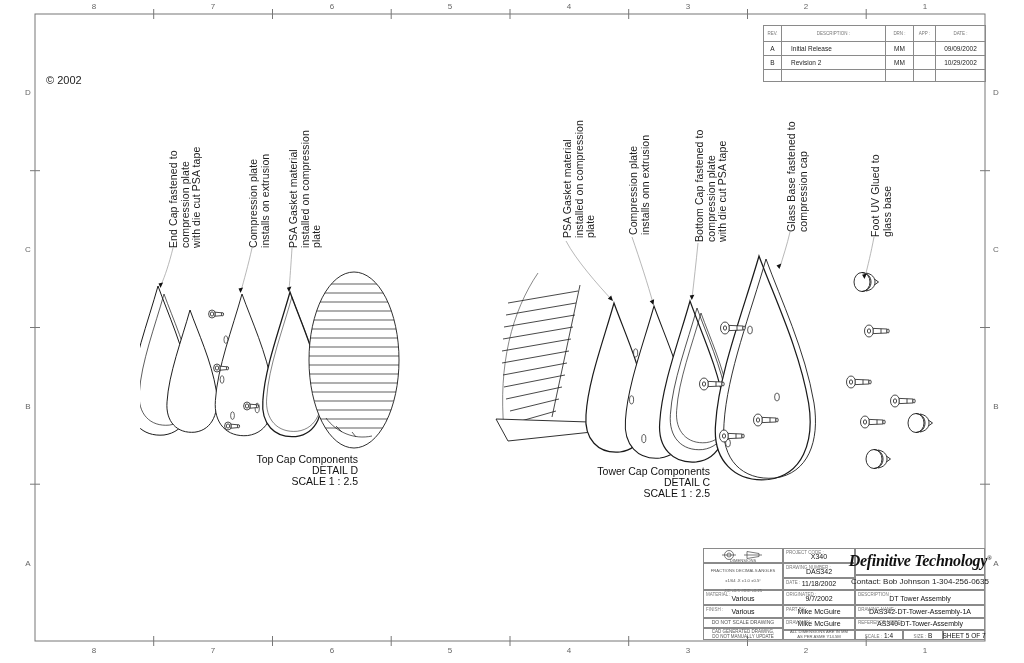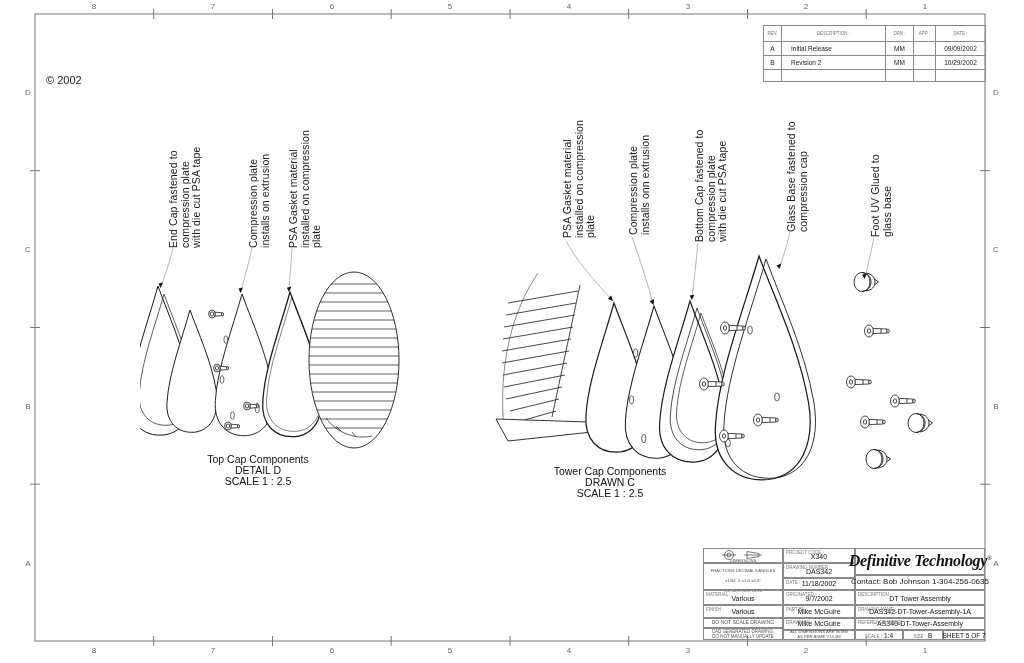--- a/index.html
+++ b/index.html
@@ -8,21 +8,21 @@
   .abs{position:absolute;}
   svg{display:block;}
   
   .zone{position:absolute;font-size:8px;color:#666;width:20px;text-align:center;}
   
   .copyright{position:absolute;left:46px;top:34px;font-size:11px;color:#222;margin-top:40px;}
   
   .rlabel{position:absolute;transform:rotate(-90deg);transform-origin:0 0;
           font-size:10.5px;line-height:11.5px;color:#1c1c1c;white-space:pre-line;letter-spacing:.1px;}
   
-  .caption{position:absolute;text-align:center;font-size:10.5px;line-height:11px;color:#111;}
+  .caption{position:absolute;text-align:right;font-size:10.5px;line-height:11px;color:#111;}
   
   .revtbl{position:absolute;left:763px;top:25px;width:222px;border-collapse:collapse;table-layout:fixed;}
   .revtbl td{border:0.6px solid #8a8a8a;overflow:hidden;white-space:nowrap;}
   .revtbl .h td{font-size:4.5px;color:#777;text-align:center;height:13px;}
   .revtbl .r td{font-size:6.5px;color:#222;text-align:center;height:11px;}
   .revtbl .r td.desc{text-align:left;padding-left:9px;}
   .revtbl .e td{height:9px;}
   
   .tblock{position:absolute;left:703px;top:548px;width:282px;height:92px;}
   .cell{position:absolute;border:0.6px solid #8a8a8a;box-sizing:border-box;
@@ -256,21 +256,21 @@
 installs onn extrusion</div>
     <div class="rlabel" style="left:206px;top:157px;width:155px">Bottom Cap fastened to
 compression plate
 with die cut PSA tape</div>
     <div class="rlabel" style="left:298px;top:147px;width:140px">Glass Base fastened to
 compression cap</div>
     <div class="rlabel" style="left:382px;top:152px;width:112px">Foot UV Glued to
 glass base</div>
     <div class="caption" style="left:22px;top:381px;width:200px">
       <div>Tower Cap Components</div>
-      <div>DRAWN C</div>
+      <div>DETAIL C</div>
       <div>SCALE 1 : 2.5</div>
     </div>
   </div>
 
   <table class="revtbl">
     <colgroup>
         <col style="width:18px">
         <col style="width:104px">
         <col style="width:28px">
         <col style="width:22px">

